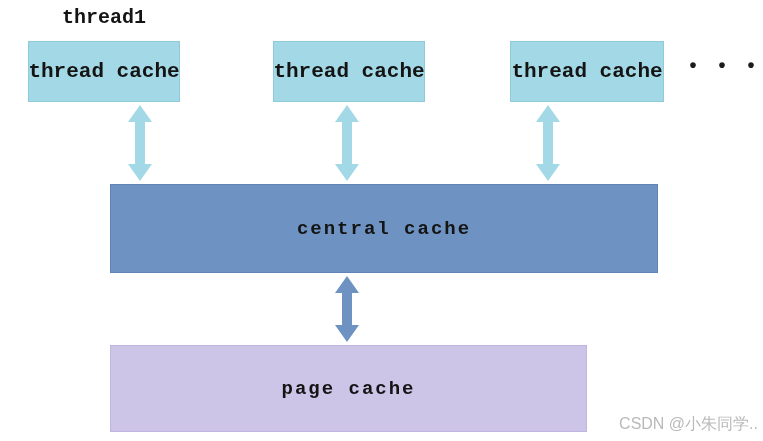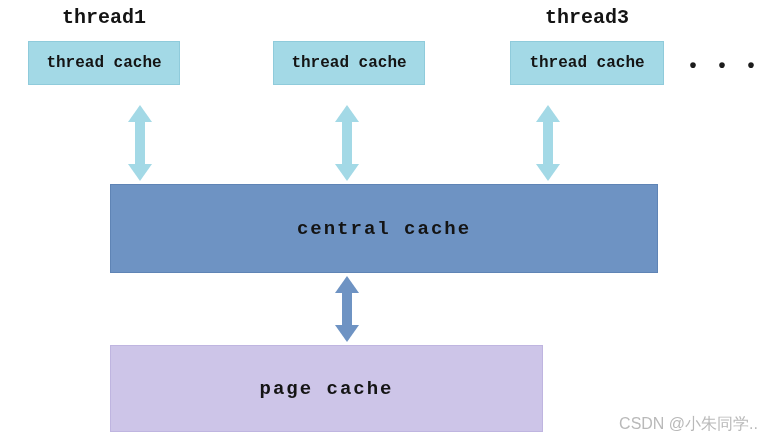--- a/index.html
+++ b/index.html
@@ -25,42 +25,42 @@
     display: flex;
     align-items: center;
     justify-content: center;
     font-weight: bold;
     white-space: nowrap;
   }
   .thread-box {
     background: #a3d9e6;
     border: 1px solid #8fcbdb;
     width: 152px;
-    height: 44px;
+    height: 61px;
     top: 41px;
-    font-size: 16px;
+    font-size: 21px;
     box-sizing: border-box;
   }
   .central-box {
     background: #6e93c3;
     border: 1px solid #5f84b5;
     left: 110px;
     top: 184px;
     width: 548px;
     height: 89px;
     font-size: 19px;
     letter-spacing: 2px;
     box-sizing: border-box;
   }
   .page-box {
     background: #cdc5e8;
     border: 1px solid #bfb5e0;
     left: 110px;
     top: 345px;
-    width: 433px;
+    width: 477px;
     height: 87px;
     font-size: 19px;
     letter-spacing: 2px;
     box-sizing: border-box;
   }
   .dots {
     position: absolute;
     left: 687px;
     top: 52px;
     height: 28px;
@@ -103,21 +103,20 @@
     z-index: 5;
     text-align: center;
   }
 </style>
 </head>
 <body>
 
 <div class="canvas">
 
   <div class="thread-title" style="left:104px">thread1</div>
-  <div class="thread-title" style="left:587px">thread3</div>
 
   <div class="box thread-box" style="left:28px">thread cache</div>
   <div class="box thread-box" style="left:273px">thread cache</div>
   <div class="box thread-box" style="left:510px;width:154px">thread cache</div>
 
   <div class="dots">
     <span>•</span>
     <span>•</span>
     <span>•</span>
   </div>

